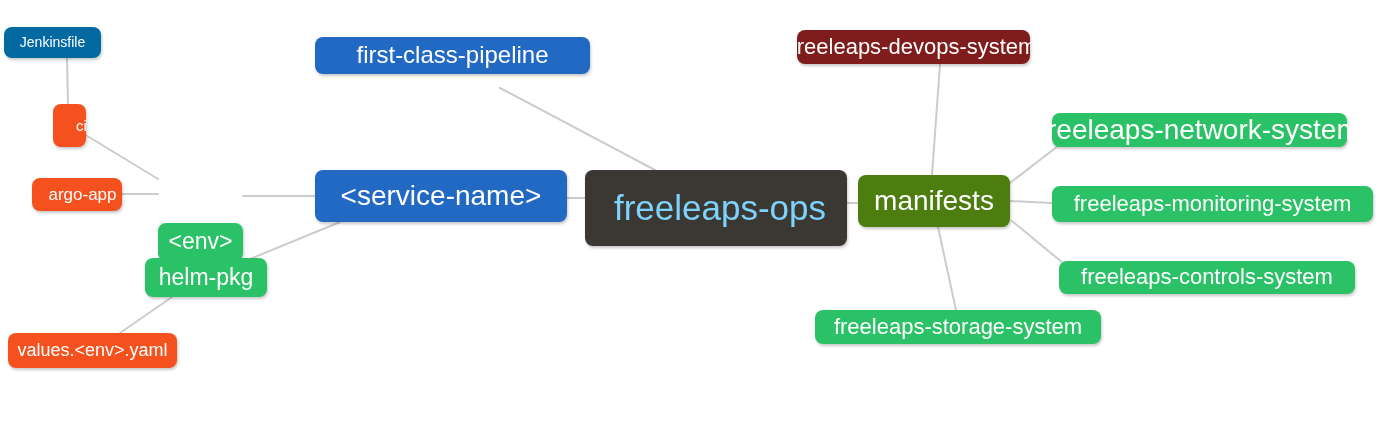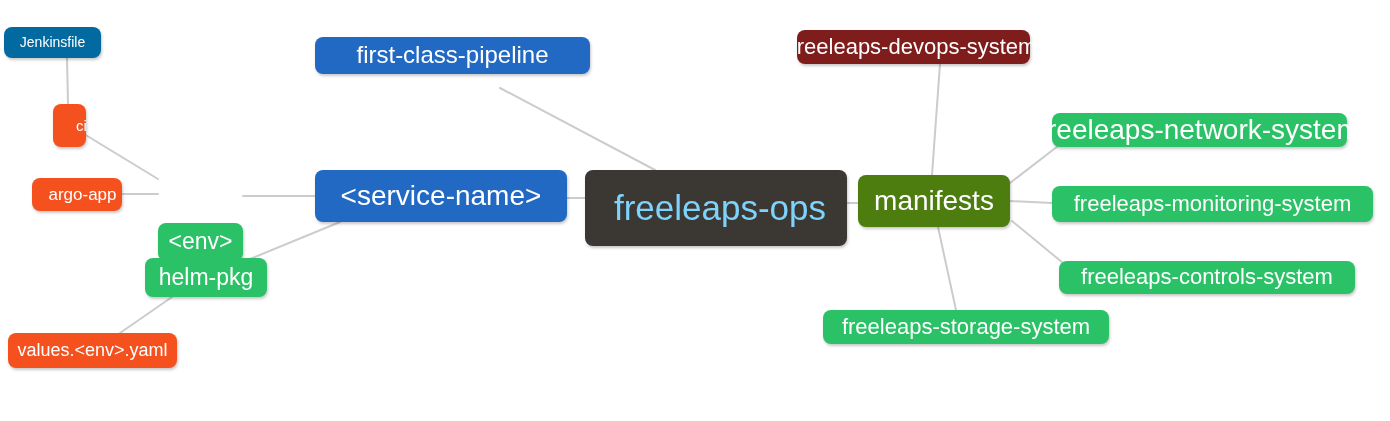--- a/index.html
+++ b/index.html
@@ -98,17 +98,17 @@
       </div>
       <div class="node" style="left: 1052px; top: 113px; width: 295px; height: 34px; background: rgb(43, 193, 102); color: rgb(255, 255, 255); font-size: 28px;">
         <span>freeleaps-network-system</span>
       </div>
       <div class="node" style="left: 1052px; top: 186px; width: 321px; height: 36px; background: rgb(43, 193, 102); color: rgb(255, 255, 255); font-size: 22px;">
         <span>freeleaps-monitoring-system</span>
       </div>
       <div class="node" style="left: 1059px; top: 261px; width: 296px; height: 33px; background: rgb(43, 193, 102); color: rgb(255, 255, 255); font-size: 22px;">
         <span>freeleaps-controls-system</span>
       </div>
-      <div class="node" style="left: 815px; top: 310px; width: 286px; height: 34px; background: rgb(43, 193, 102); color: rgb(255, 255, 255); font-size: 22px; margin-left: 8px;">
+      <div class="node" style="left: 815px; top: 310px; width: 286px; height: 34px; background: rgb(43, 193, 102); color: rgb(255, 255, 255); font-size: 22px;">
         <span>freeleaps-storage-system</span>
       </div>
     </div>
 </div>
 
 </body></html>

